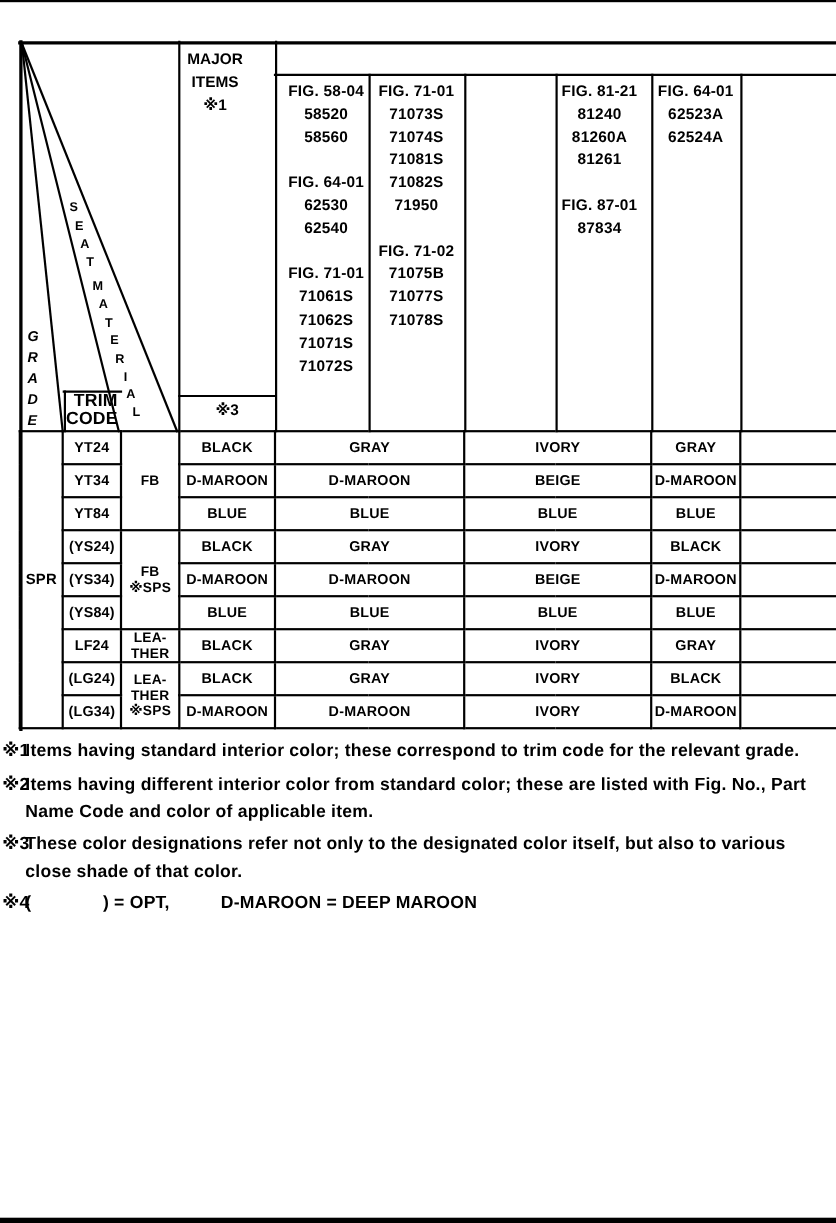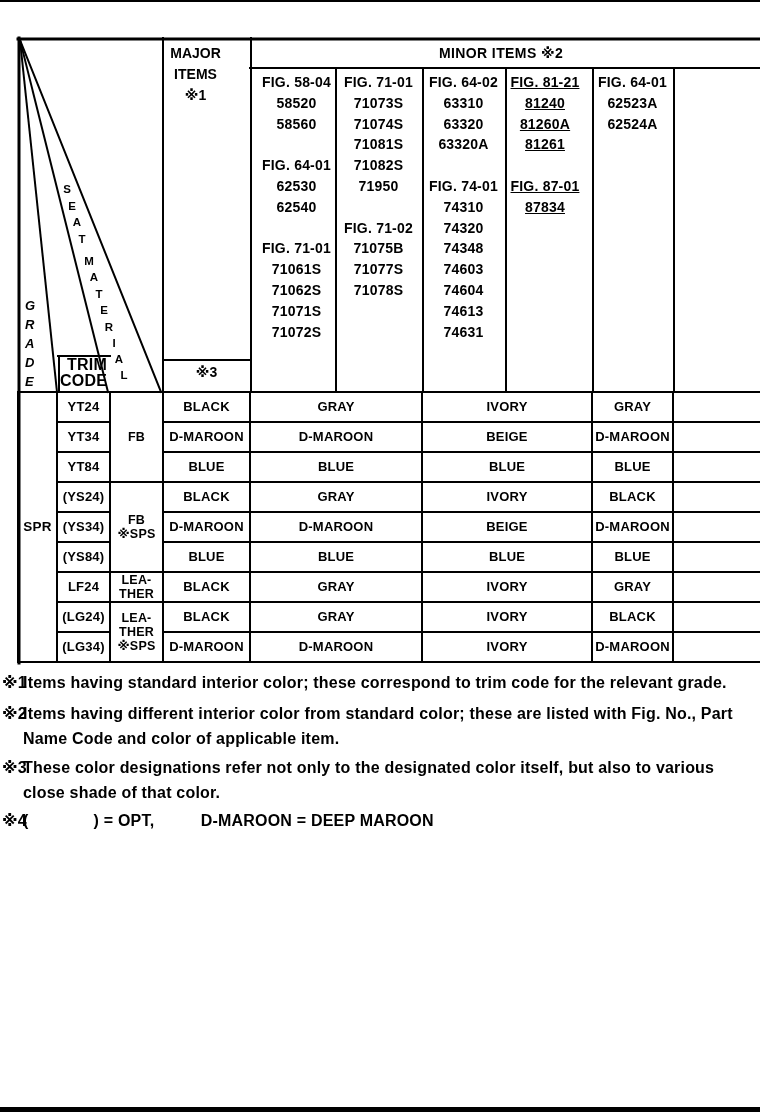--- a/index.html
+++ b/index.html
@@ -25,21 +25,21 @@
   
   .major-header{left:164px;top:43px;width:63px;font-size:14px;line-height:21px;}
   .footref3{left:164px;top:364px;width:85px;font-size:14px;}
   .minor-header{left:251px;top:45px;width:500px;font-size:14px;letter-spacing:0.4px;}
 
   
   .figcol{top:72px;font-size:14px;line-height:20.8px;letter-spacing:0.2px;text-align:center;}
   .figcol.c1{left:250px;width:93px;}
   .figcol.c2{left:335px;width:87px;}
   .figcol.c3{left:422px;width:83px;}
-  .figcol.c4{left:505px;width:80px;text-decoration:underline;}
+  .figcol.c4{left:505px;width:80px;}
   .figcol.c5{left:592px;width:81px;}
   .figcol.c6{left:673px;width:87px;}
 
   
   table.data{position:absolute;left:17px;top:391px;border-collapse:collapse;table-layout:fixed;width:746px;}
   table.data td{
     border:2px solid #000;height:28px;padding:0;overflow:hidden;
     text-align:center;vertical-align:middle;
     font-size:13px;font-weight:bold;letter-spacing:0.2px;
     white-space:pre-line;line-height:14px;
@@ -97,21 +97,20 @@
     <span class="sm-letter" style="left:103px;top:322px">R</span>
     <span class="sm-letter" style="left:108px;top:338px">I</span>
     <span class="sm-letter" style="left:113px;top:354px">A</span>
     <span class="sm-letter" style="left:118px;top:370px">L</span>
   </div>
 
   <div class="abs major-header pre ctr">MAJOR
 ITEMS
 ※1</div>
   <div class="abs footref3 ctr">※3</div>
-  <div class="abs minor-header ctr">MINOR ITEMS ※2</div>
 
   <div class="abs figcol c1 pre">FIG. 58-04
 58520
 58560
 
 FIG. 64-01
 62530
 62540
 
 FIG. 71-01
@@ -123,33 +122,20 @@
 71073S
 71074S
 71081S
 71082S
 71950
 
 FIG. 71-02
 71075B
 71077S
 71078S</div>
-  <div class="abs figcol c3 pre">FIG. 64-02
-63310
-63320
-63320A
-
-FIG. 74-01
-74310
-74320
-74348
-74603
-74604
-74613
-74631</div>
   <div class="abs figcol c4 pre">FIG. 81-21
 81240
 81260A
 81261
 
 FIG. 87-01
 87834</div>
   <div class="abs figcol c5 pre">FIG. 64-01
 62523A
 62524A</div>

